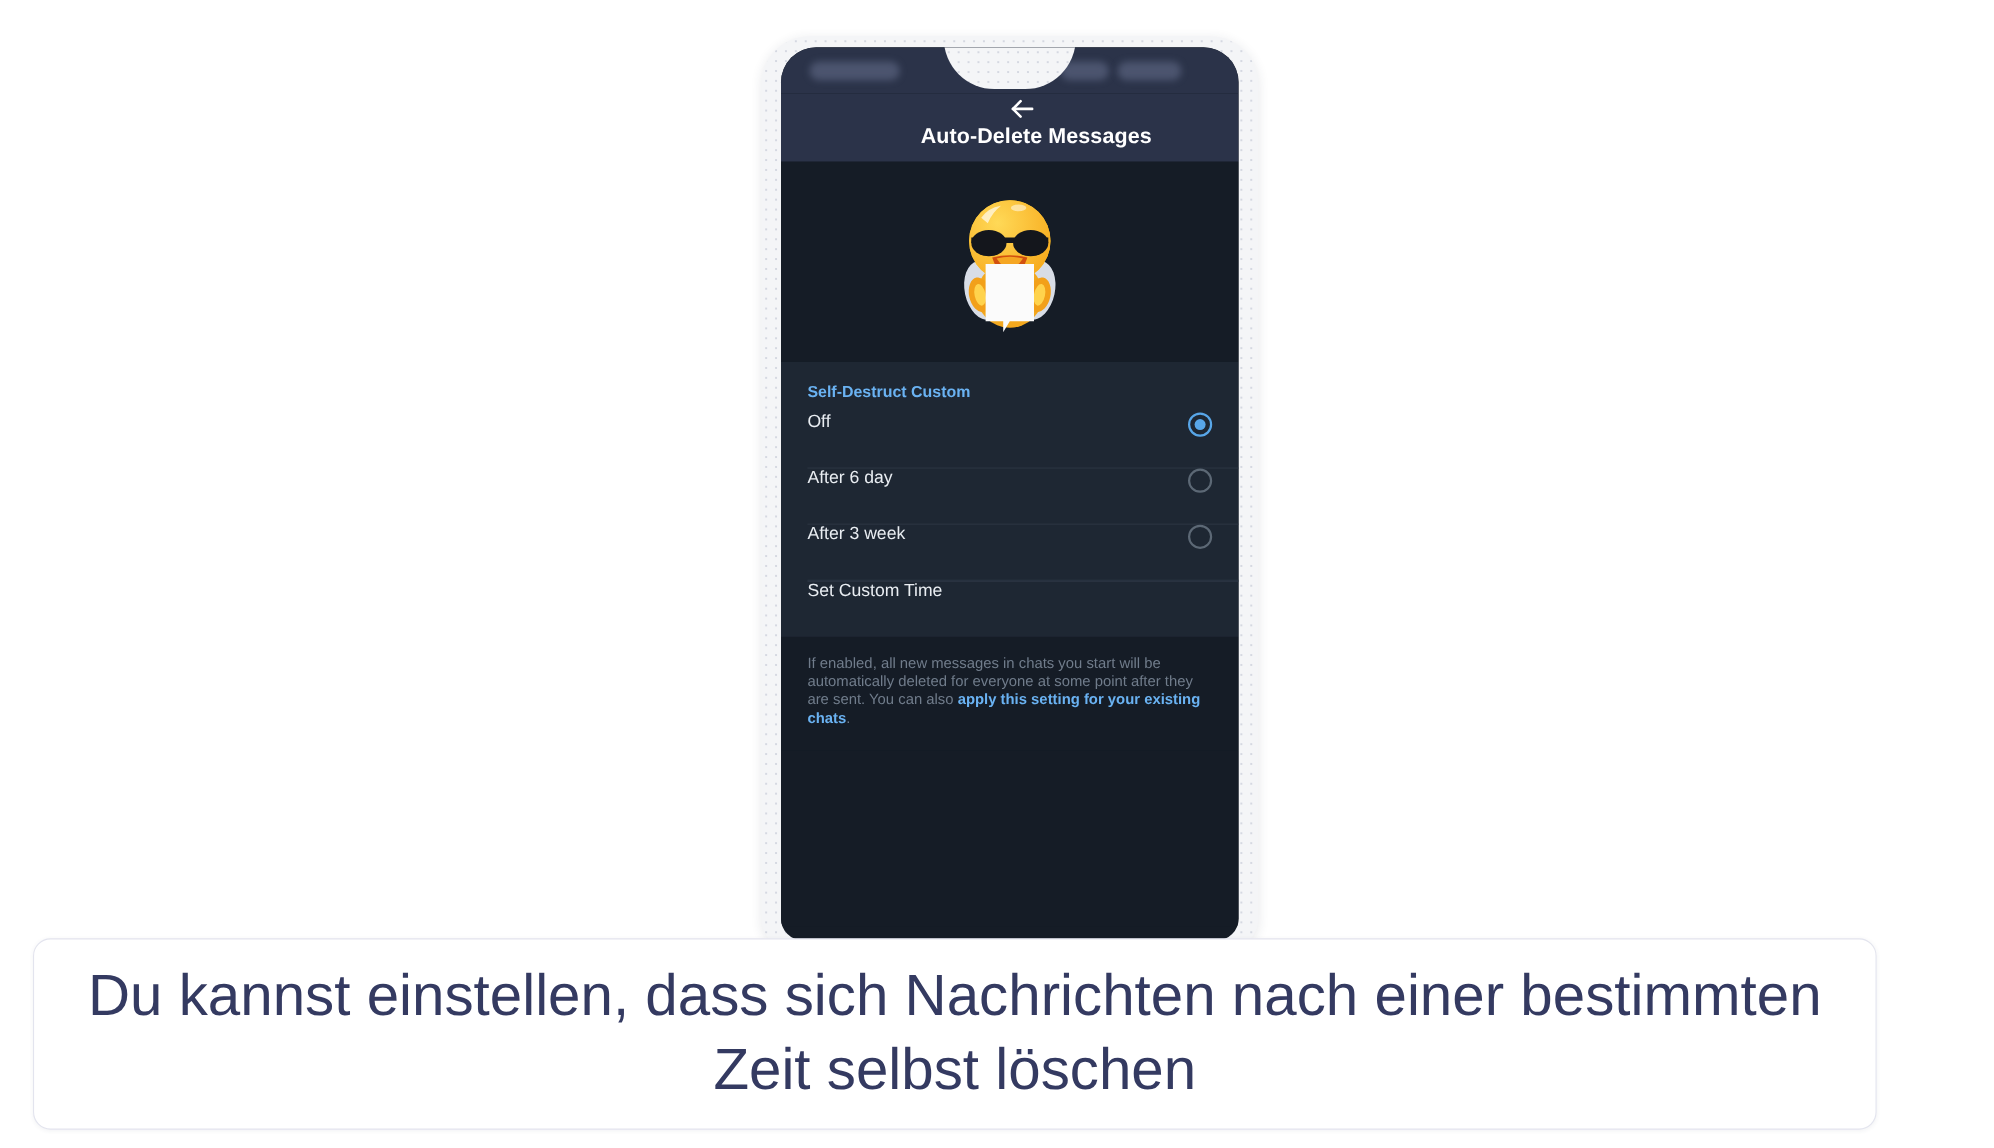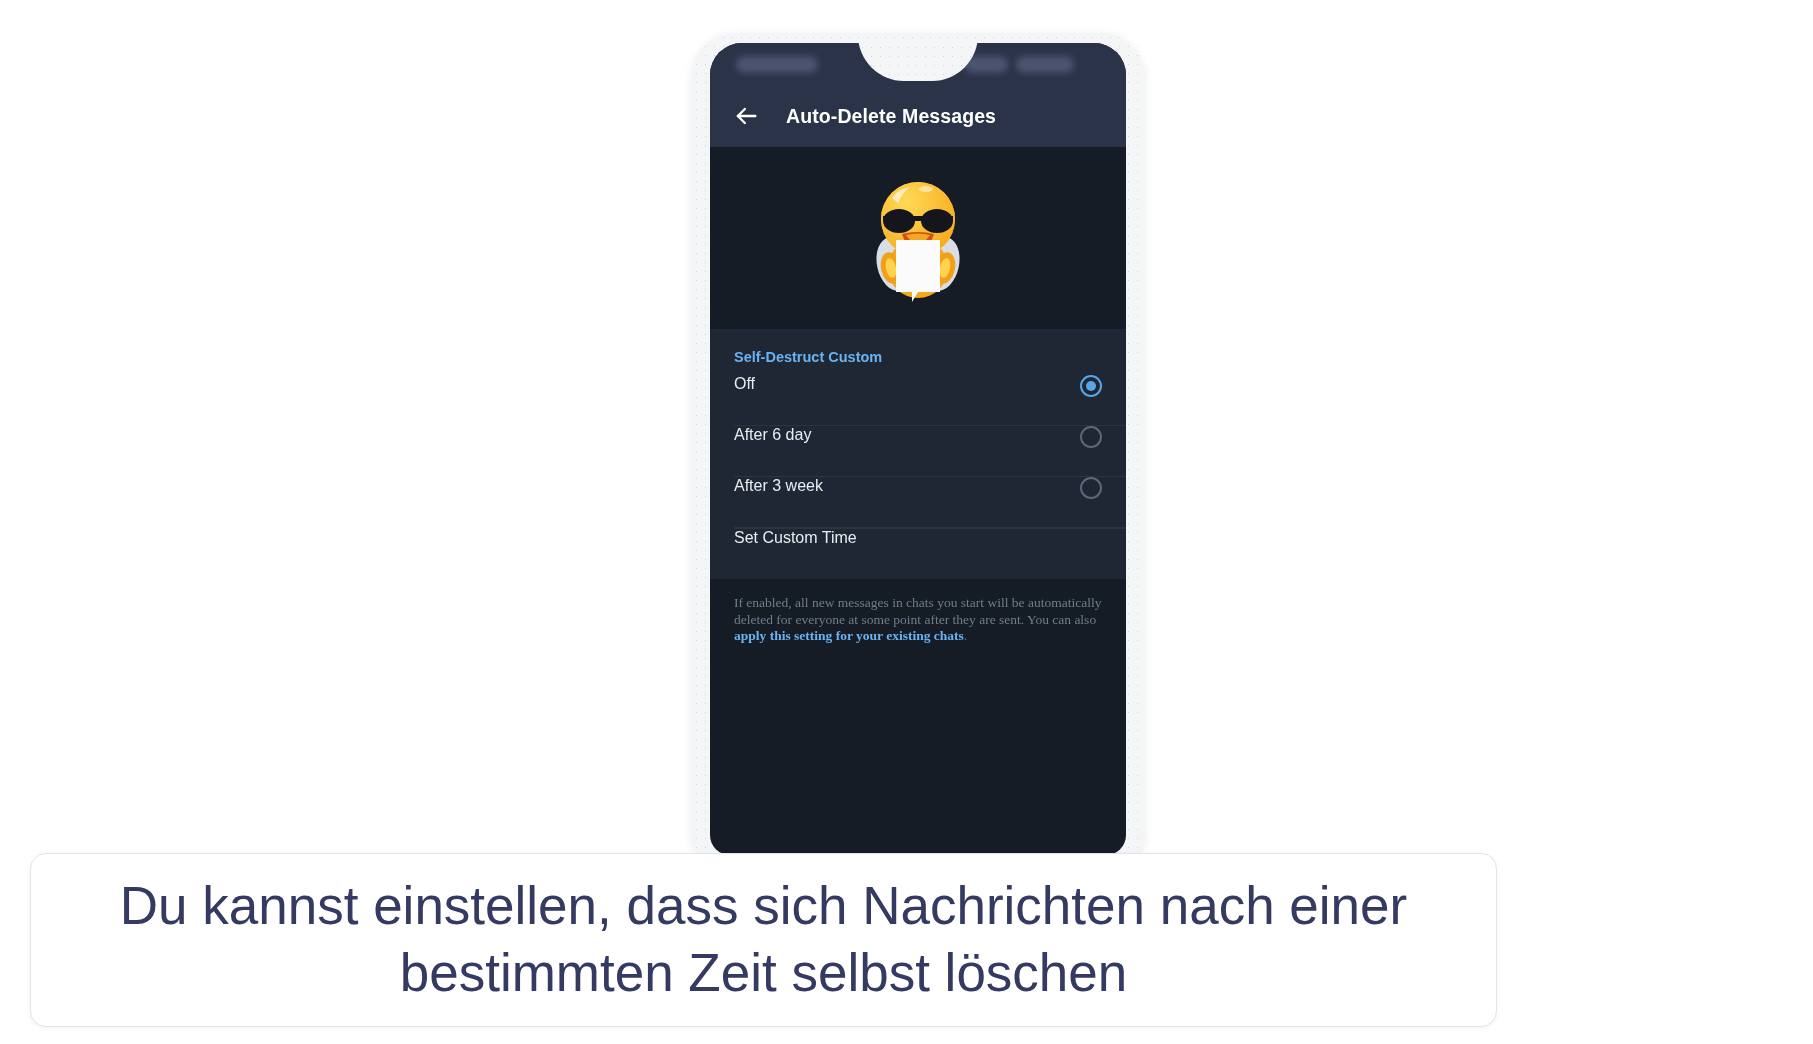--- a/index.html
+++ b/index.html
@@ -84,20 +84,21 @@
     background-size: 9px 9px;
   }
 
   
   .appbar {
     display: flex;
     align-items: center;
     height: 62px;
     background: #2b3349;
     padding-left: 22px;
+    flex-direction: column;
   }
   .back-arrow {
     width: 28px;
     height: 28px;
     flex: none;
     cursor: pointer;
   }
   .appbar-title {
     margin-left: 26px;
     color: #ffffff;
@@ -166,39 +167,38 @@
     background: #58a6e8;
   }
 
   
   .footer-note {
     background: #151c26;
     padding: 16px 24px 20px;
     color: #707c8b;
     font-size: 13.5px;
     line-height: 1.24;
-    font-family: Liberation Serif, serif;
   }
   .footer-note .link {
     color: #6ab2f2;
     font-weight: bold;
     cursor: pointer;
   }
 
   .screen-filler {
     background: #151c26;
     height: 160px;
   }
 
   
   .caption-card {
     position: absolute;
     left: 30px;
     top: 853px;
-    width: 1467px;
+    width: 1676px;
     height: 174px;
     background: #ffffff;
     border: 1px solid #e3e4ee;
     border-radius: 16px;
     box-shadow: 0 1px 4px rgba(60,66,100,0.07);
     display: flex;
     align-items: center;
     justify-content: center;
     padding: 0 40px;
   }

